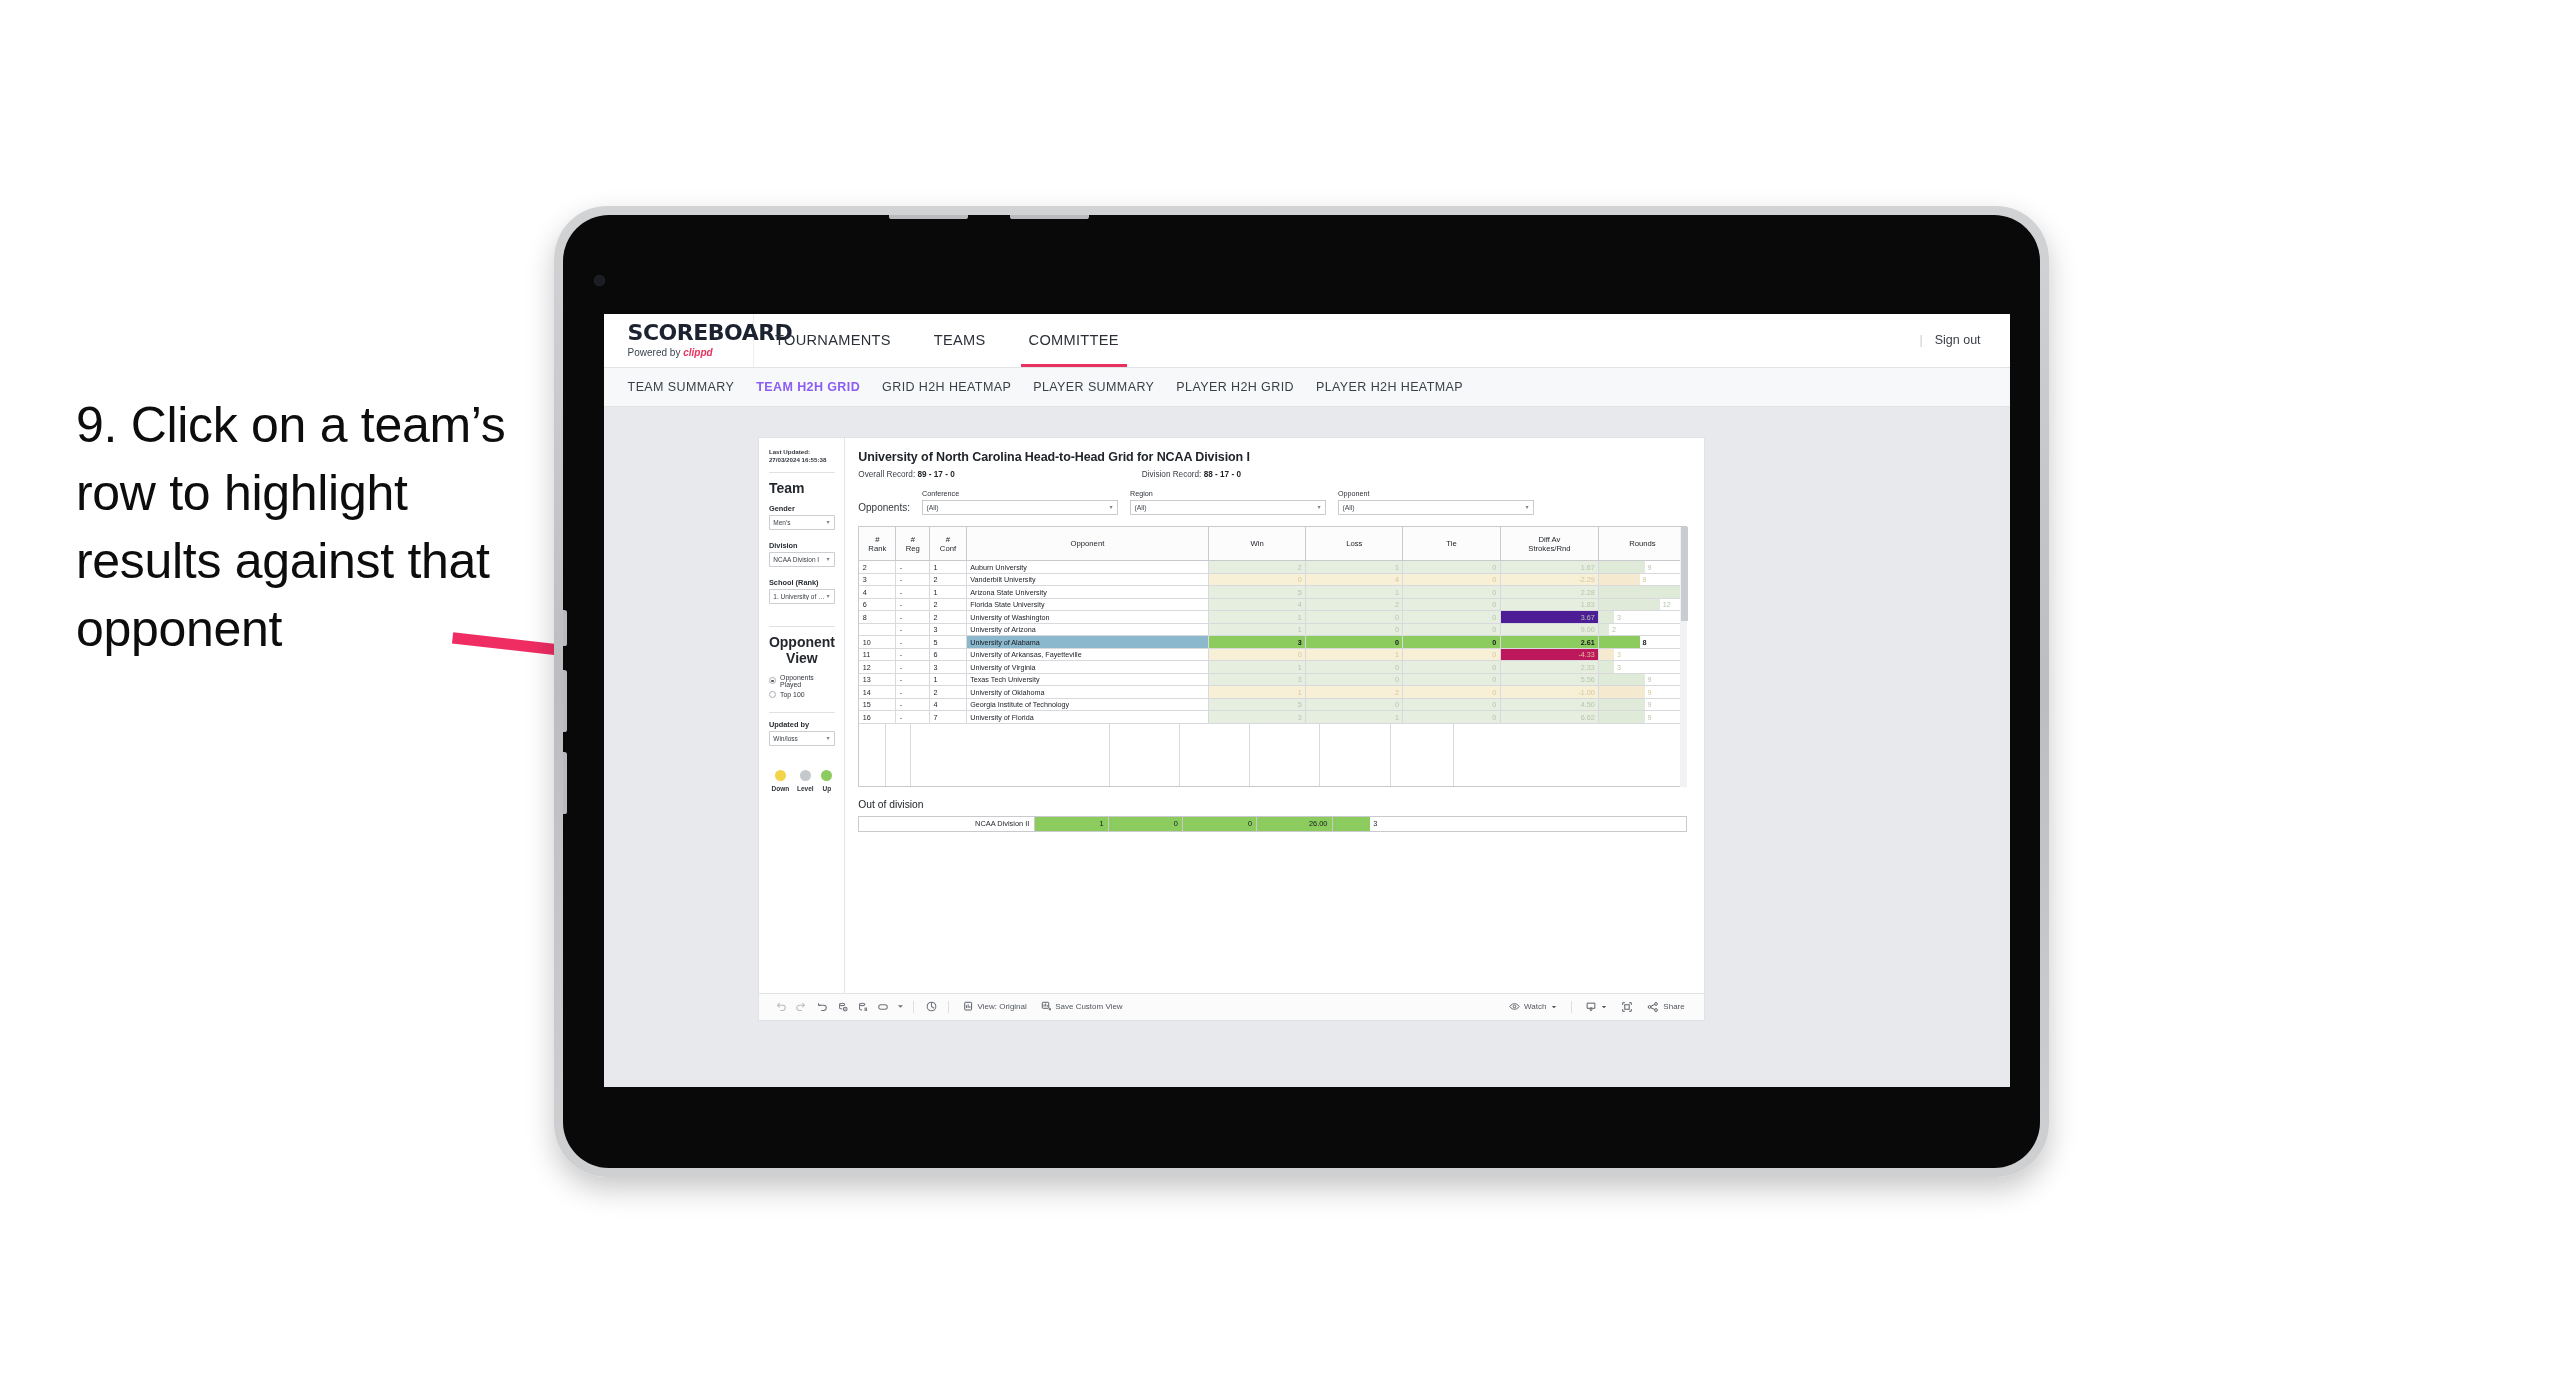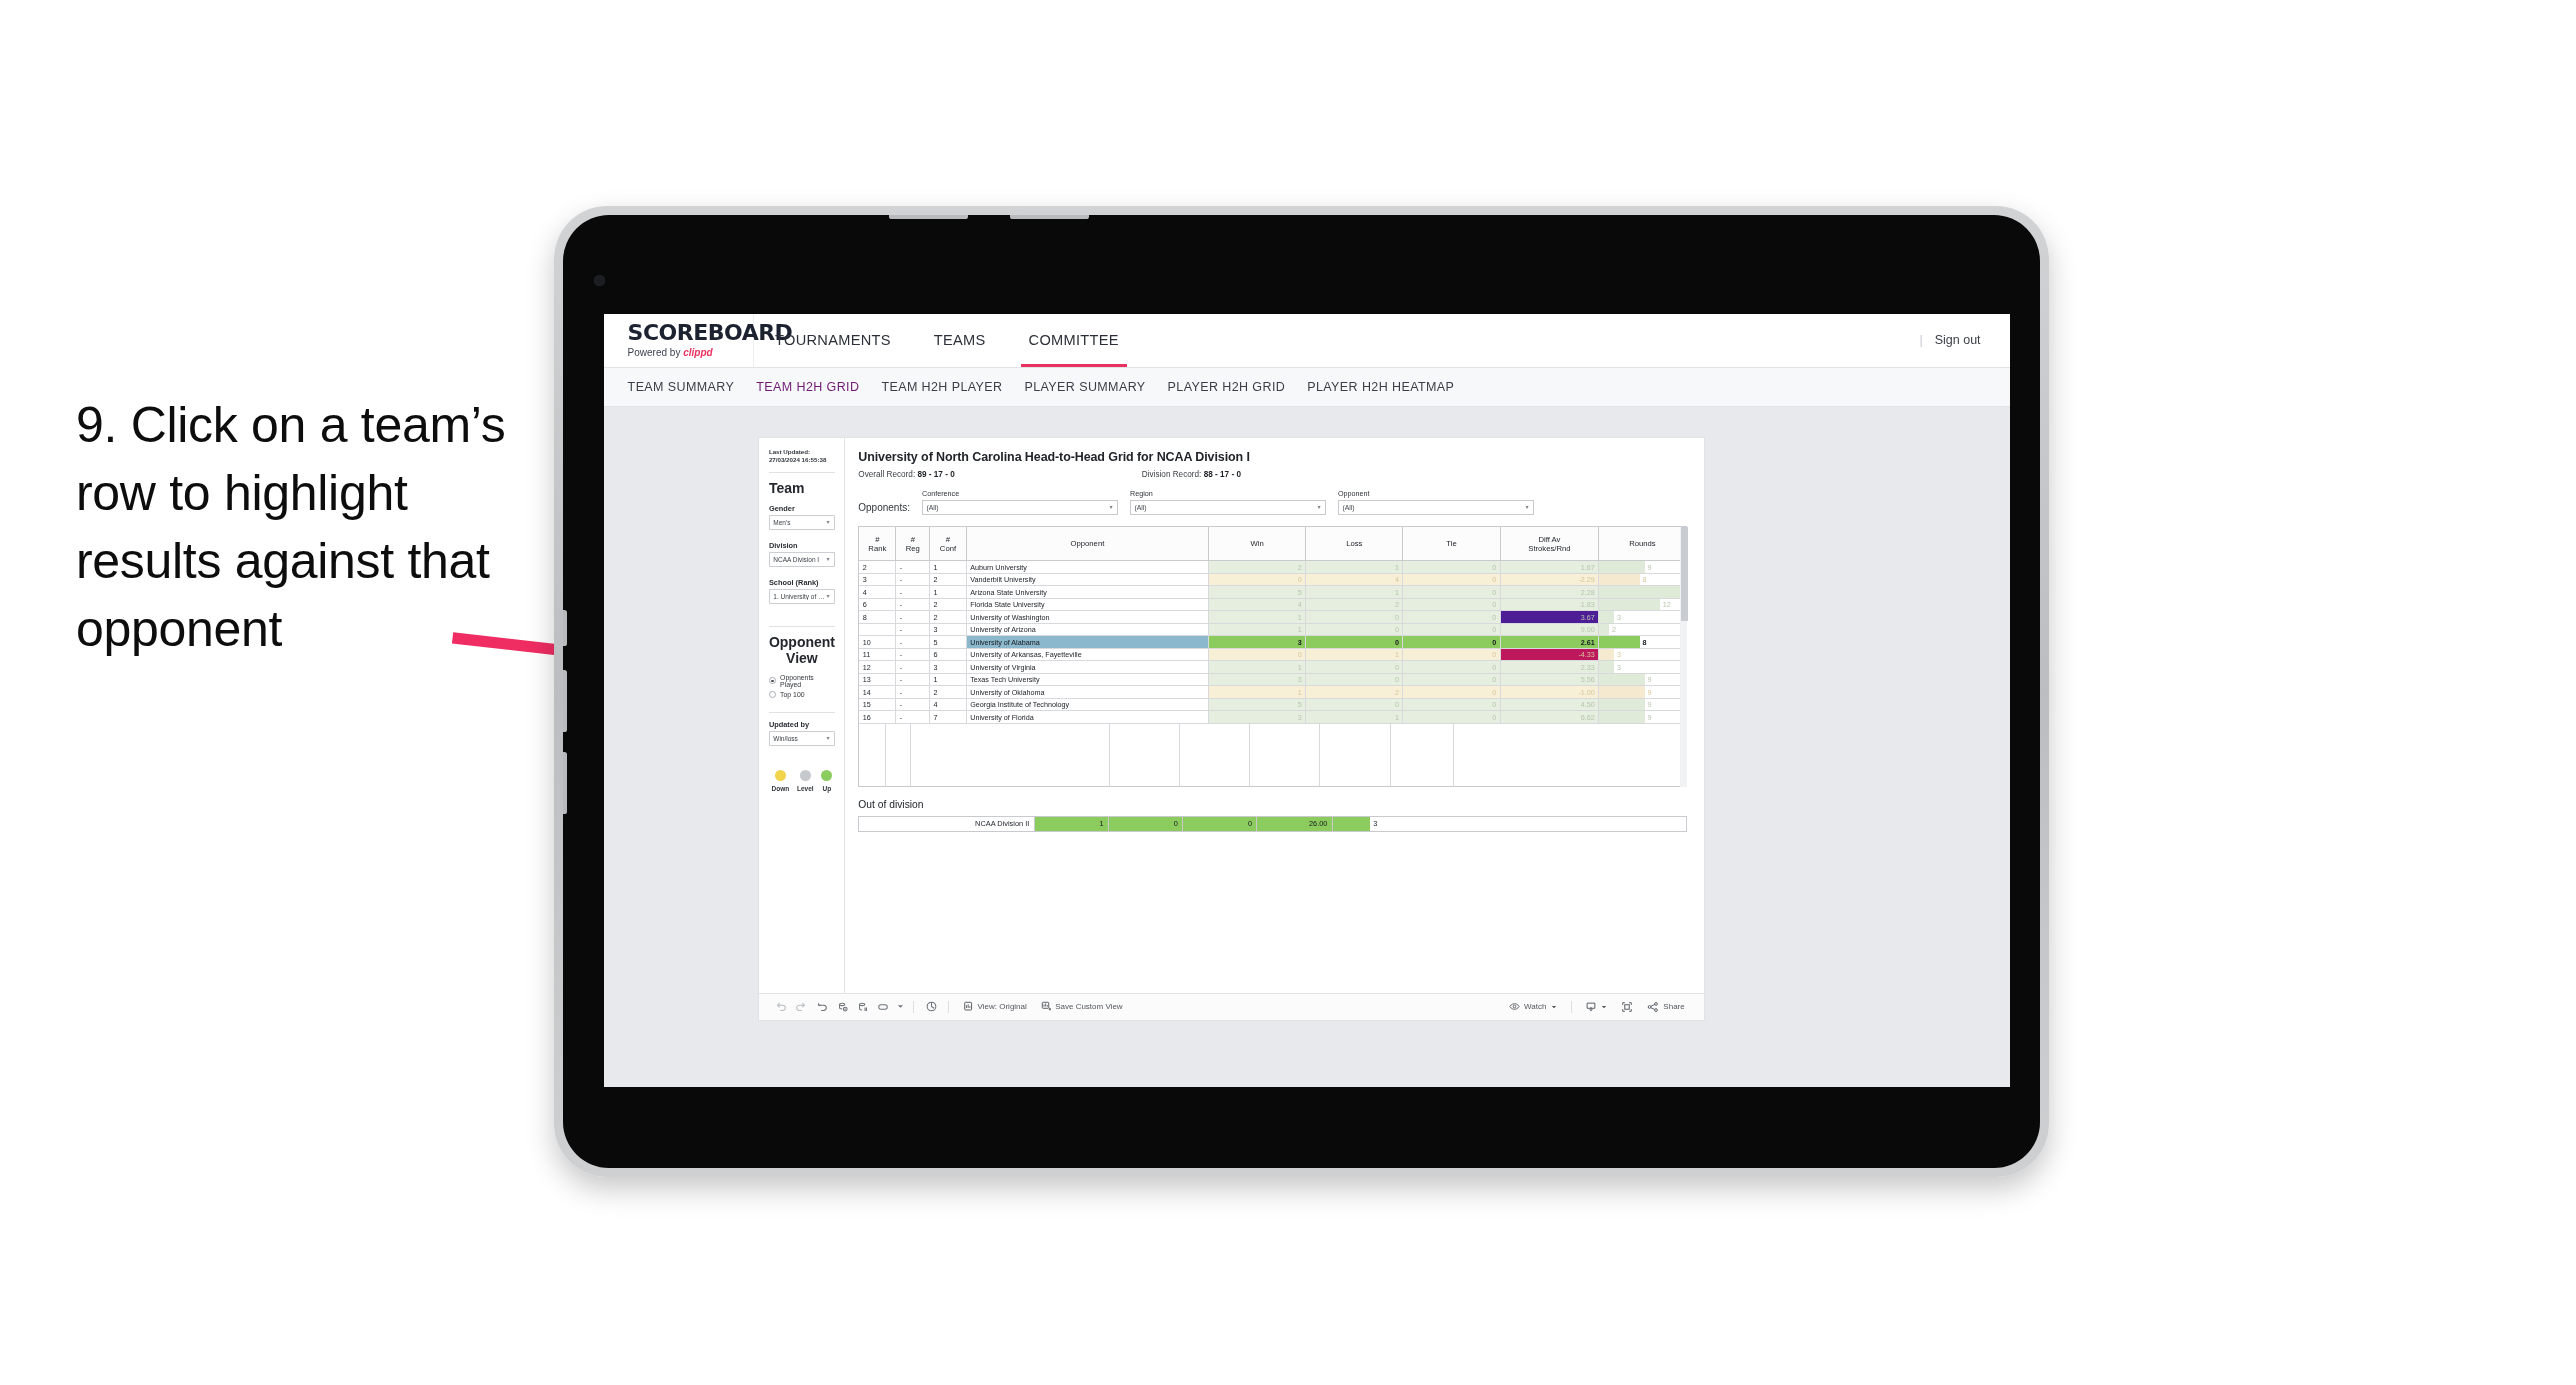--- a/index.html
+++ b/index.html
@@ -63,21 +63,21 @@
   #signout-wrap{margin-left:auto;display:flex;align-items:center;padding-right:29px;
                 font-size:12.5px;color:#3a3f47;gap:12px;}
   #signout-div{color:#c9ccd1;}
 
   
   #subnav{height:38px;background:#f7f8f9;border-bottom:0.9px solid #e2e3e6;
           display:flex;align-items:center;padding-left:24px;gap:0;}
   .subnav-item{font-size:12.5px;color:#3a3f47;letter-spacing:0.4px;padding:0 22px 0 0;
                cursor:pointer;white-space:nowrap;}
   .subnav-item:first-child{padding-left:0;}
-  .subnav-item.active{color:#701a75;}
+  .subnav-item.active{color:#8b5cf6;font-weight:bold;}
 
   
   #canvas{background:#e7e9ed;height:682px;position:relative;}
   #viz{position:absolute;left:155px;top:31px;width:945px;height:582px;background:#fff;
        box-shadow:0 0 0 0.9px #dfe1e5;display:flex;flex-direction:column;}
   #viz-body{flex:1;display:flex;min-height:0;}
 
   
   #sidebar{width:86px;border-right:0.9px solid #e3e4e7;padding:10.3px 8.6px 0 10.3px;
            box-sizing:border-box;font-size:6.5px;color:#2f3338;}
@@ -201,21 +201,21 @@
         </div>
         <div id="signout-wrap">
           <span id="signout-div">|</span>
           <span>Sign out</span>
         </div>
       </div>
 
       <div id="subnav">
         <div class="subnav-item">TEAM SUMMARY</div>
         <div class="subnav-item active">TEAM H2H GRID</div>
-        <div class="subnav-item">TEAM H2H PLAYER</div>
+        <div class="subnav-item">GRID H2H HEATMAP</div>
         <div class="subnav-item">PLAYER SUMMARY</div>
         <div class="subnav-item">PLAYER H2H GRID</div>
         <div class="subnav-item">PLAYER H2H HEATMAP</div>
       </div>
 
       <div id="canvas">
         <div id="viz">
           <div id="viz-body">
 
             <div id="sidebar">

